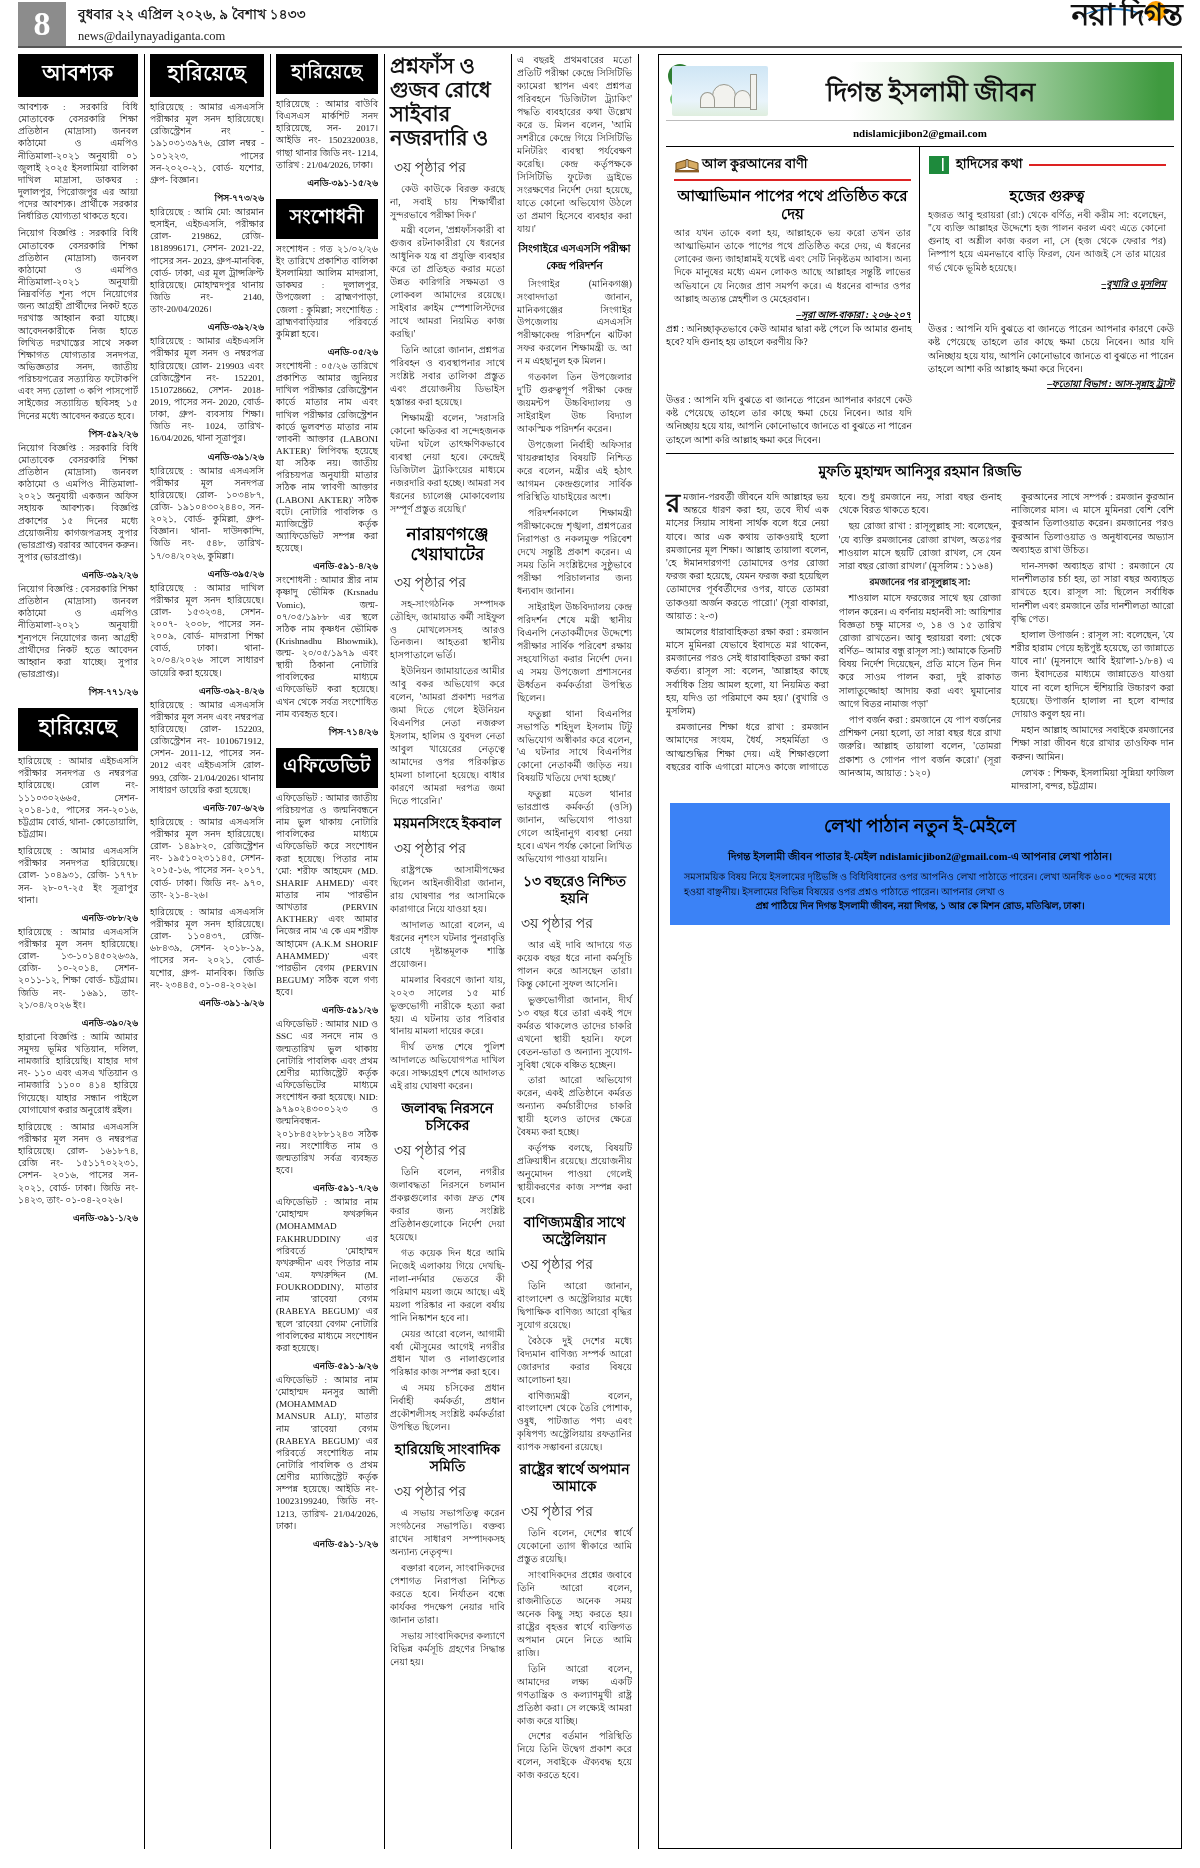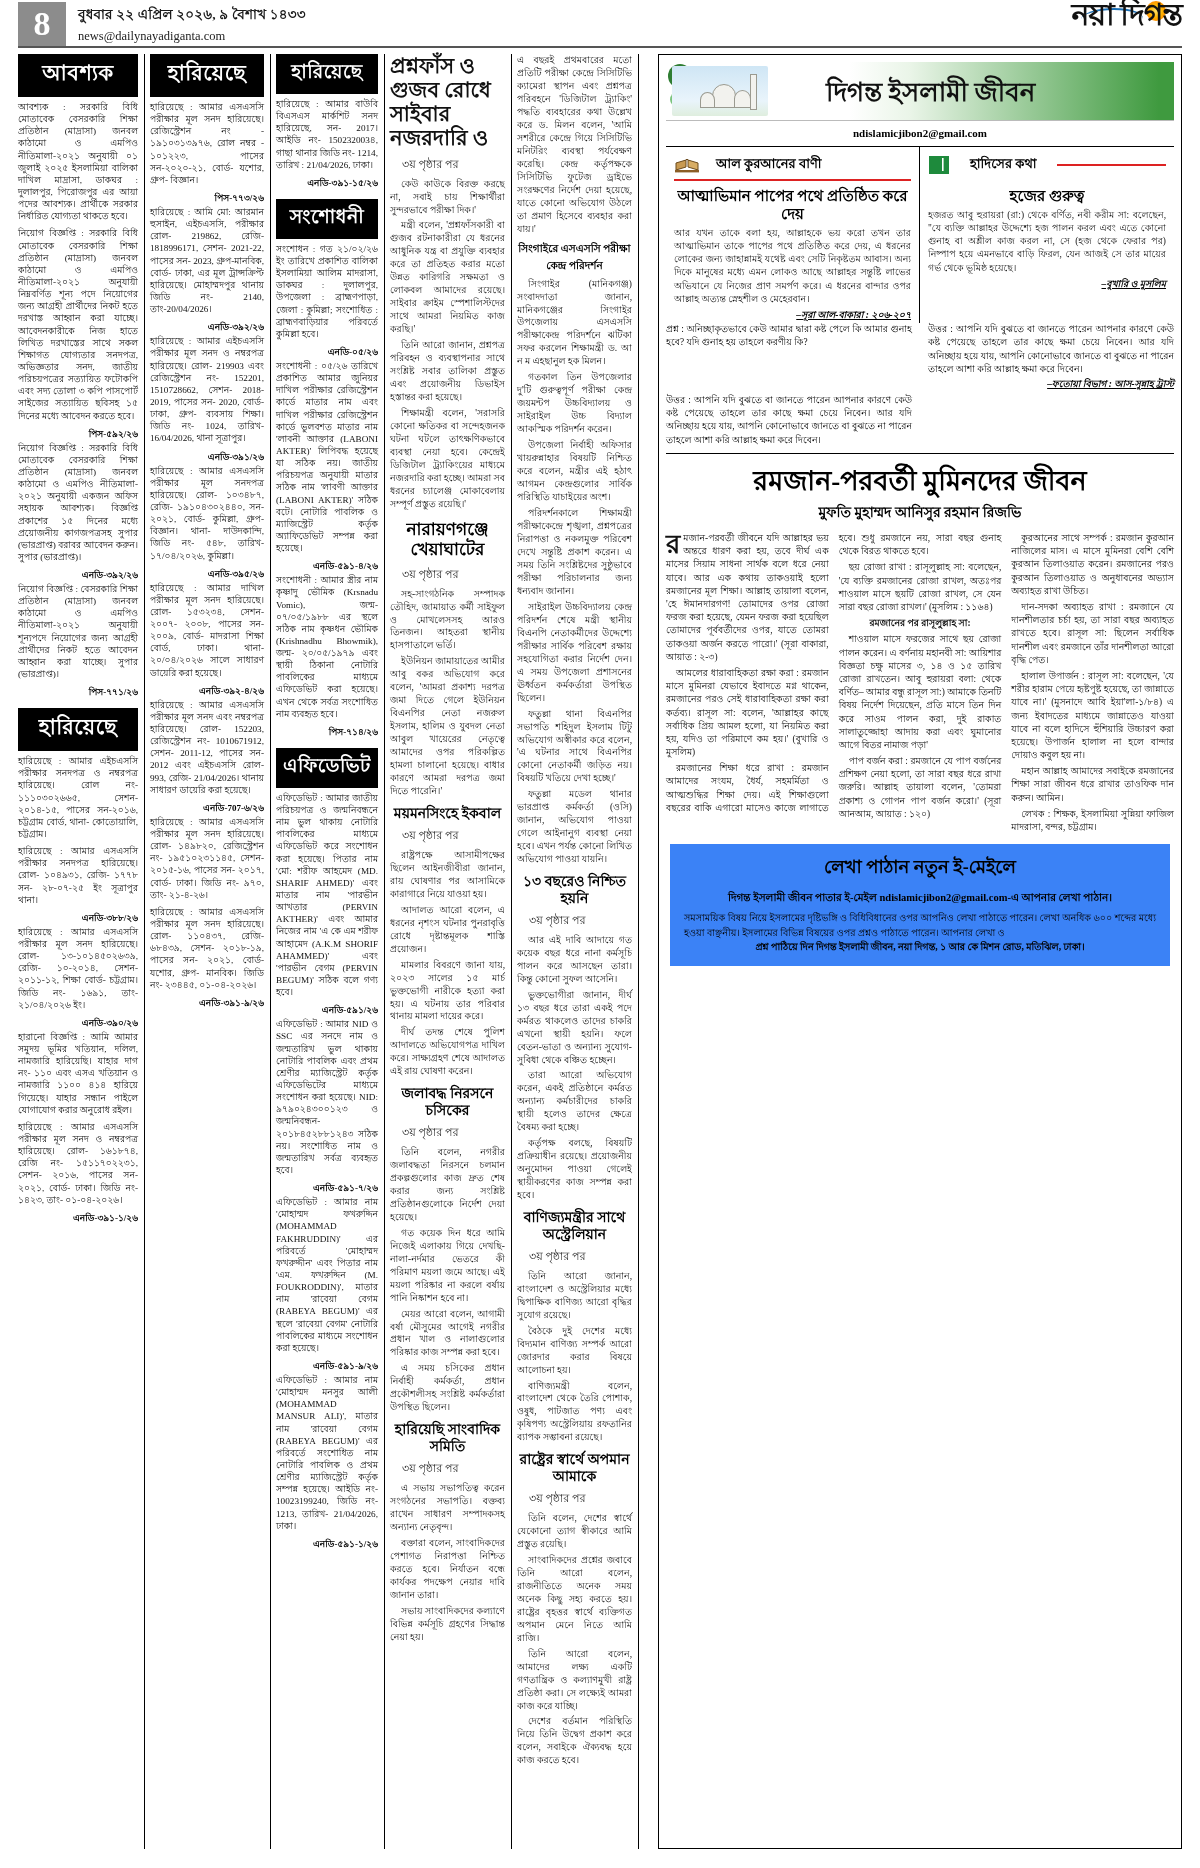--- a/index.html
+++ b/index.html
@@ -53,21 +53,21 @@
 
   
   .hl-main{
     font-size:21px;font-weight:bold;color:#111;line-height:1.15;margin:0 0 5px;
     font-family:"Liberation Serif",serif;
   }
   .hl-sub{
     font-size:17px;font-weight:bold;text-align:center;margin:9px 0 5px;line-height:1.2;
   }
   .hl-sub2{font-size:14px;font-weight:bold;text-align:center;margin:8px 0 4px;line-height:1.2;}
-  .jump{font-size:11px;margin:0 12px 3px;color:#222;}
+  .jump{font-size:14px;margin:0 4px 3px;color:#222;}
   .news p{margin:0 0 3px;font-size:9.4px;line-height:1.38;text-align:justify;color:#111;text-indent:11px;}
   .news p.noind{text-indent:0;}
   .inline-head{font-weight:bold;font-size:10.5px;display:block;text-align:center;margin:5px 0 3px;}
 
   
   .ipanel{
     position:absolute;left:640px;top:0;width:524px;height:1795px;
     border:1px solid #000;box-sizing:border-box;background:#fff;
   }
   .ip-inner{position:absolute;left:7px;top:7px;width:508px;}
@@ -92,21 +92,21 @@
   .b3{left:4px;top:30px;width:15px;height:15px;background:#7cc47f;}
   .ip-banner .title{
     position:absolute;left:160px;top:10px;font-size:26px;font-weight:bold;color:#111;
     letter-spacing:0px;white-space:nowrap;
   }
   .ip-email{text-align:center;font-size:11px;font-weight:bold;padding:6px 0 7px;border-bottom:1px solid #000;}
 
   .two-sec{display:flex;gap:0;border-bottom:0;}
   .sec-half{width:50%;box-sizing:border-box;padding:7px 8px 0;}
   .sec-half:first-child{border-right:1px solid #000;}
-  .sec-title{display:flex;align-items:center;gap:16px;}
+  .sec-title{display:flex;align-items:center;gap:2px;}
   .sec-ic{width:26px;height:20px;flex:0 0 26px;display:block;}
   .sec-title .t{font-size:13px;font-weight:bold;white-space:nowrap;}
   .sec-title .line{flex:1;height:2px;background:#d22;margin-left:4px;}
   .sec-rule{height:2px;background:#d22;margin:4px 0 6px;}
   .sec-h2{font-size:15px;font-weight:bold;text-align:center;line-height:1.2;margin:0 0 4px;}
   .sec-body{font-size:9.4px;line-height:1.4;text-align:justify;color:#111;}
   .sec-src{display:block;text-align:right;font-weight:bold;font-style:italic;margin-top:2px;font-size:9.4px;text-decoration:underline;}
 
   .qa-bar{
     background:#1c2f8f;color:#fff;text-align:center;font-weight:bold;font-size:16px;
@@ -365,21 +365,20 @@
             <span class="sec-src">–ফতোয়া বিভাগ : আস-সুন্নাহ ট্রাস্ট</span>
           </div>
         </div>
         <div class="qa-cols" style="margin-top:2px;">
           <div class="c">উত্তর : আপনি যদি বুঝতে বা জানতে পারেন আপনার কারণে কেউ কষ্ট পেয়েছে তাহলে তার কাছে ক্ষমা চেয়ে নিবেন। আর যদি অনিচ্ছায় হয়ে যায়, আপনি কোনোভাবে জানতে বা বুঝতে না পারেন তাহলে আশা করি আল্লাহ ক্ষমা করে দিবেন।</div>
           <div class="c"></div>
         </div>
 
         <div class="art-sep"></div>
 
-        <h2 class="art-title">রমজান-পরবর্তী মুমিনদের জীবন</h2>
         <div class="art-author">মুফতি মুহাম্মদ আনিসুর রহমান রিজভি</div>
 
         <div class="art-cols">
           <p class="first">রমজান-পরবর্তী জীবনে যদি আল্লাহর ভয় অন্তরে ধারণ করা হয়, তবে দীর্ঘ এক মাসের সিয়াম সাধনা সার্থক বলে ধরে নেয়া যাবে। আর এক কথায় তাকওয়াই হলো রমজানের মূল শিক্ষা। আল্লাহ তায়ালা বলেন, 'হে ঈমানদারগণ! তোমাদের ওপর রোজা ফরজ করা হয়েছে, যেমন ফরজ করা হয়েছিল তোমাদের পূর্ববর্তীদের ওপর, যাতে তোমরা তাকওয়া অর্জন করতে পারো।' (সূরা বাকারা, আয়াত : ২-৩)</p>
           <p>আমলের ধারাবাহিকতা রক্ষা করা : রমজান মাসে মুমিনরা যেভাবে ইবাদতে মগ্ন থাকেন, রমজানের পরও সেই ধারাবাহিকতা রক্ষা করা কর্তব্য। রাসূল সা: বলেন, 'আল্লাহর কাছে সর্বাধিক প্রিয় আমল হলো, যা নিয়মিত করা হয়, যদিও তা পরিমাণে কম হয়।' (বুখারি ও মুসলিম)</p>
           <p>রমজানের শিক্ষা ধরে রাখা : রমজান আমাদের সংযম, ধৈর্য, সহমর্মিতা ও আত্মশুদ্ধির শিক্ষা দেয়। এই শিক্ষাগুলো বছরের বাকি এগারো মাসেও কাজে লাগাতে হবে। শুধু রমজানে নয়, সারা বছর গুনাহ থেকে বিরত থাকতে হবে।</p>
           <p>ছয় রোজা রাখা : রাসূলুল্লাহ সা: বলেছেন, 'যে ব্যক্তি রমজানের রোজা রাখল, অতঃপর শাওয়াল মাসে ছয়টি রোজা রাখল, সে যেন সারা বছর রোজা রাখল।' (মুসলিম : ১১৬৪)</p>
           <p class="center">রমজানের পর রাসূলুল্লাহ সা:</p>
           <p>শাওয়াল মাসে ফরজের সাথে ছয় রোজা পালন করেন। এ বর্ণনায় মহানবী সা: আয়িশার বিজ্ঞতা চক্ষু মাসের ৩, ১৪ ও ১৫ তারিখ রোজা রাখতেন। আবু হুরায়রা বলা: থেকে বর্ণিত– আমার বন্ধু রাসূল সা:) আমাকে তিনটি বিষয় নির্দেশ দিয়েছেন, প্রতি মাসে তিন দিন করে সাওম পালন করা, দুই রাকাত সালাতুজ্জোহা আদায় করা এবং ঘুমানোর আগে বিতর নামাজ পড়া'</p>
           <p>পাপ বর্জন করা : রমজানে যে পাপ বর্জনের প্রশিক্ষণ নেয়া হলো, তা সারা বছর ধরে রাখা জরুরি। আল্লাহ তায়ালা বলেন, 'তোমরা প্রকাশ্য ও গোপন পাপ বর্জন করো।' (সূরা আনআম, আয়াত : ১২০)</p>

